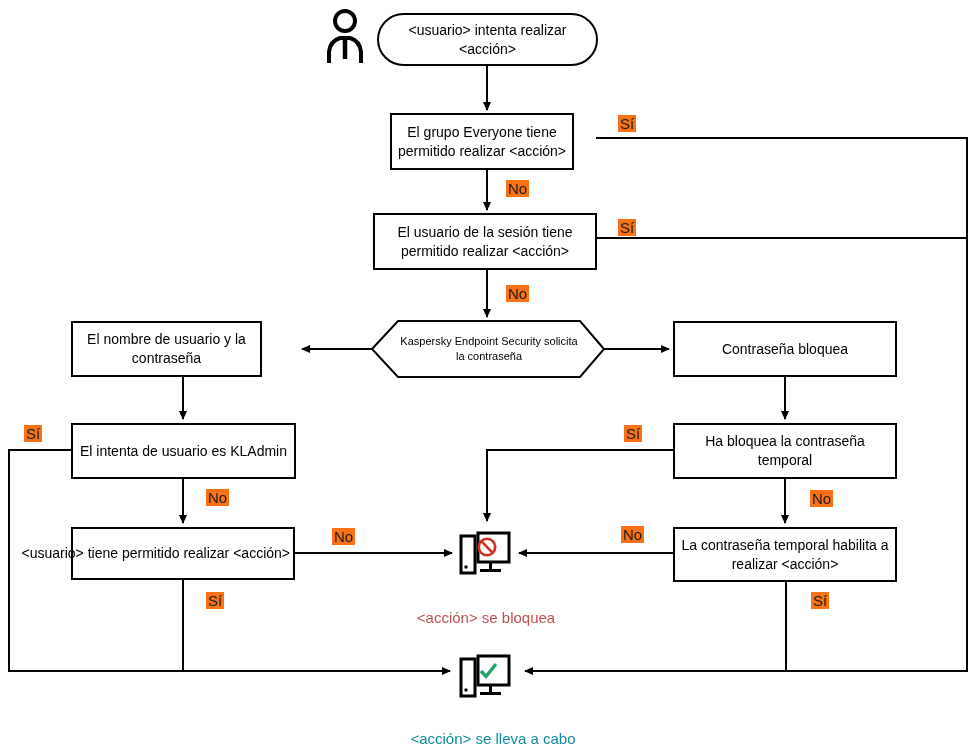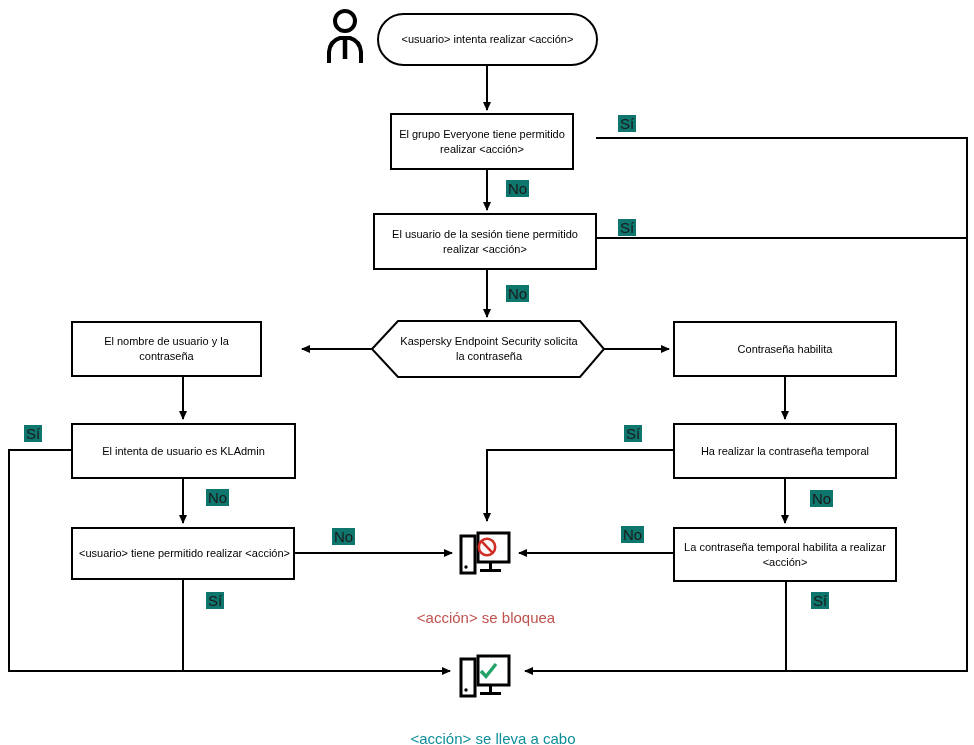--- a/index.html
+++ b/index.html
@@ -15,21 +15,21 @@
   }
   .layer { position: absolute; left: 0; top: 0; width: 974px; height: 745px; }
   .node {
     position: absolute;
     background: #ffffff;
     border: 2px solid #000;
     display: flex;
     align-items: center;
     justify-content: center;
     text-align: center;
-    font-size: 11px;
+    font-size: 14px;
     line-height: 1.35;
     padding: 20px 3px;
     color: #000;
   }
   .stadium { border-radius: 27px; }
   .hex-text {
     position: absolute;
     display: flex;
     align-items: center;
     justify-content: center;
@@ -37,21 +37,21 @@
     font-size: 11px;
     line-height: 1.35;
     color: #000;
     background: transparent;
     border: none;
   }
   .edge-label {
     position: absolute;
     font-size: 15px;
     color: #1a1a1a;
-    background: #0f766e;
+    background: #f97316;
     padding: 0 2px;
     white-space: nowrap;
   }
   .caption {
     position: absolute;
     font-size: 15px;
     white-space: nowrap;
     transform: translateX(-50%);
     margin-top: 12px;
   }
@@ -143,25 +143,25 @@
 
   <div class="node" style="left:71px; top:423px; width:225px; height:56px;">
     <span>El intenta de usuario es KLAdmin</span>
   </div>
 
   <div class="node" style="left:71px; top:527px; width:224px; height:53px;justify-content:flex-end;">
     <span class="nowrap">&lt;usuario&gt; tiene permitido realizar &lt;acción&gt;</span>
   </div>
 
   <div class="node" style="left:673px; top:321px; width:224px; height:56px;">
-    <span>Contraseña habilita</span>
+    <span>Contraseña bloquea</span>
   </div>
 
   <div class="node" style="left:673px; top:423px; width:224px; height:56px;">
-    <span>Ha realizar la contraseña temporal</span>
+    <span>Ha bloquea la contraseña temporal</span>
   </div>
 
   <div class="node" style="left:673px; top:527px; width:224px; height:55px;justify-content:flex-end;">
     <span>La contraseña temporal habilita a realizar &lt;acción&gt;</span>
   </div>
 
   <div class="edge-label" style="left:618px; top:115px;">Sí</div>
   <div class="edge-label" style="left:506px; top:180px;">No</div>
   <div class="edge-label" style="left:618px; top:219px;">Sí</div>
   <div class="edge-label" style="left:506px; top:285px;">No</div>

